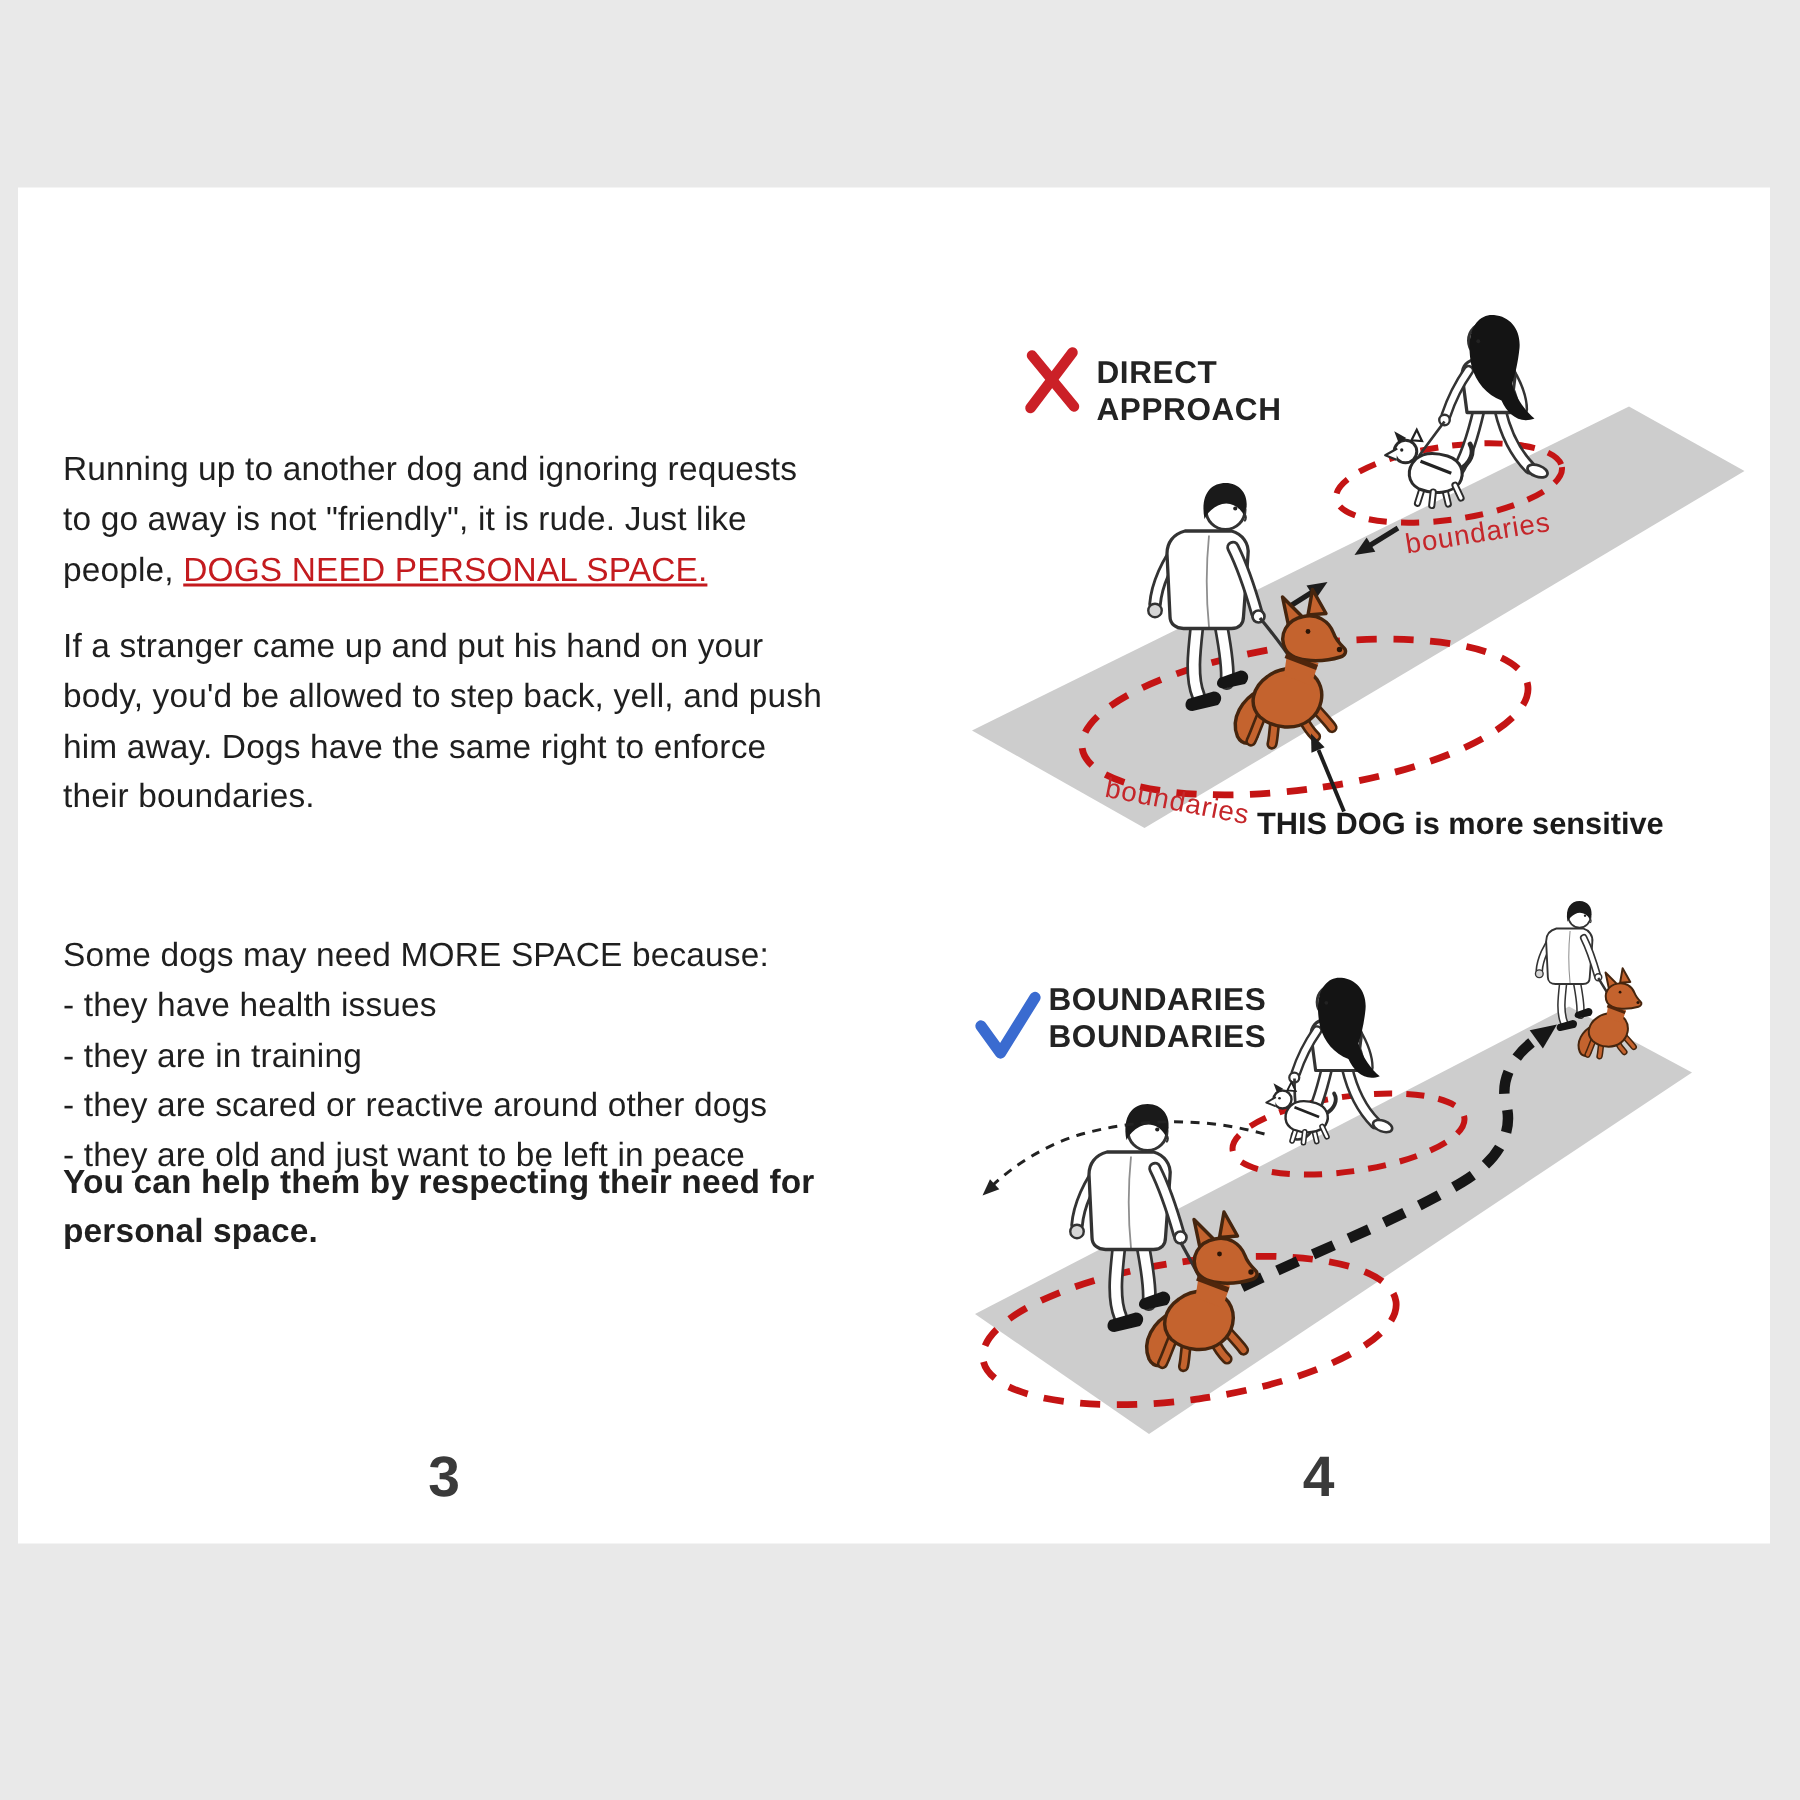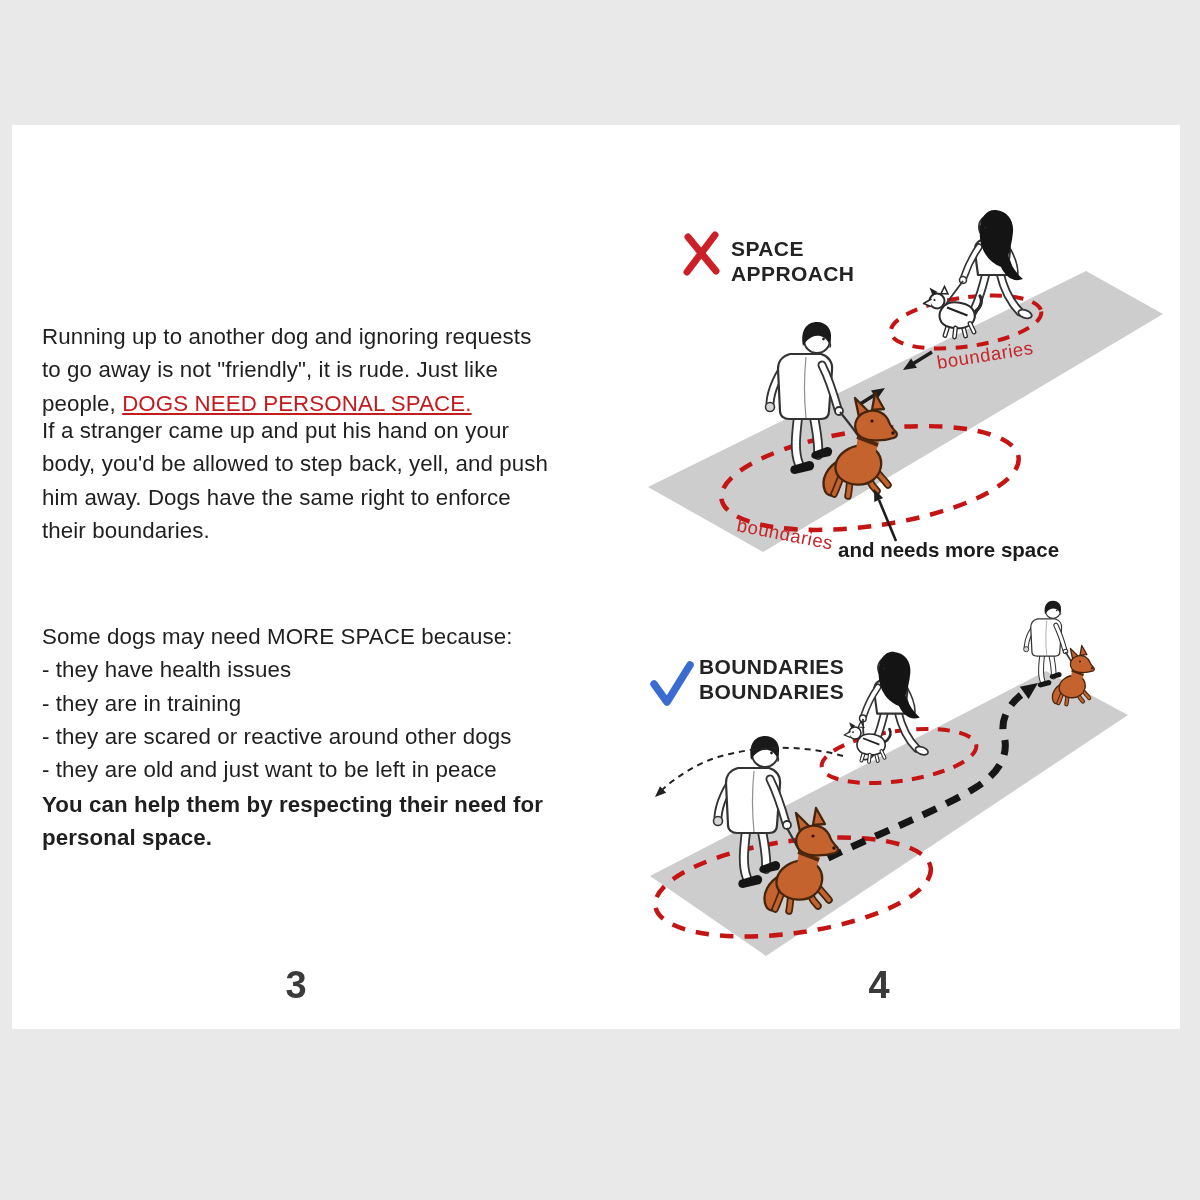--- a/index.html
+++ b/index.html
@@ -129,33 +129,33 @@
       <path d="M931.5 299 L923.5 303.5 L931 306.5" fill="#fff" stroke="#2b2b2b" stroke-width="1.6" stroke-linejoin="round"></path>
       <path d="M932.5 295.5 L929.5 287.5 L937.5 292 Z" fill="#222"></path>
       <path d="M941 293.5 L944.5 286.5 L948 294 Z" fill="#fff" stroke="#222" stroke-width="1.5"></path>
       <circle cx="934.5" cy="300" r="1.1" fill="#222"></circle>
     </g>
   </defs>
 </svg>
 
 <div class="sheet"></div>
 
-<div class="textblock" style="top:320px"><span>Running up to another dog and ignoring requests
+<div class="textblock" style="top:296px"><span>Running up to another dog and ignoring requests
 to go away is not "friendly", it is rude. Just like
 people, </span><span class="hl">DOGS NEED PERSONAL SPACE.</span></div>
 <div class="textblock" style="top:414px">If a stranger came up and put his hand on your
 body, you'd be allowed to step back, yell, and push
 him away. Dogs have the same right to enforce
 their boundaries.</div>
 <div class="textblock" style="top:620px">Some dogs may need MORE SPACE because:
 - they have health issues
 - they are in training
 - they are scared or reactive around other dogs
 - they are old and just want to be left in peace</div>
-<div class="textblock bold" style="top:788px">You can help them by respecting their need for
+<div class="textblock bold" style="top:771px">You can help them by respecting their need for
 personal space.</div>
 <div class="pagenum" style="left:266px">3</div>
 <div class="pagenum" style="left:849px">4</div>
 
 <svg class="illus" style="left:620px;top:180px" width="580" height="420" viewBox="620 180 580 420">
   <polygon points="648,487 1086,271 1163,314 763,552" fill="#cdcdcd"></polygon>
   <ellipse class="redell" cx="966" cy="322" rx="76" ry="24.5" transform="rotate(-8 966 322)" stroke-width="4" stroke-dasharray="12 9.5"></ellipse>
   <ellipse class="redell" cx="870" cy="478" rx="150" ry="48" transform="rotate(-8 870 478)" stroke-width="4.5" stroke-dasharray="13.5 11"></ellipse>
   <g>
     <line x1="932" y1="352" x2="911" y2="365" stroke="#1d1d1d" stroke-width="3.4"></line>
@@ -181,26 +181,26 @@
   </g>
   <g>
     <line x1="896" y1="541" x2="879" y2="500" stroke="#1d1d1d" stroke-width="2.6"></line>
     <polygon points="874,489 883.1,498.1 874.3,501.9" fill="#1d1d1d"></polygon>
   </g>
   <text class="blabel" x="938" y="369" transform="rotate(-9 938 369)">boundaries</text>
   <text class="blabel" x="736" y="531" transform="rotate(11 736 531)">boundaries</text>
 </svg>
 
 <div class="illus-title" style="left:731px;top:236px">
-  <span>SPACE</span>
+  <span>DIRECT</span>
   <span>APPROACH</span>
 </div>
 
 <div class="caption">
-  <span>and needs more space</span>
+  <span>THIS DOG is more sensitive</span>
 </div>
 
 <svg class="illus" style="left:600px;top:580px" width="600" height="420" viewBox="600 580 600 420">
   <polygon points="650,876 1046,671 1128,715 766,956" fill="#cdcdcd"></polygon>
   <ellipse class="redell" cx="899" cy="756" rx="78" ry="25" transform="rotate(-8 899 756)" stroke-width="4" stroke-dasharray="12 9.5"></ellipse>
   <ellipse class="redell" cx="793" cy="887" rx="139" ry="46" transform="rotate(-8 793 887)" stroke-width="4.5" stroke-dasharray="13.5 11"></ellipse>
   <g>
     <path d="M828 858 C880 833 935 812 975 788 C1000 773 1009 754 1004 736 C1000 722 1007 706 1021 695" fill="none" stroke="#161616" stroke-width="7" stroke-dasharray="15 11"></path>
     <polygon points="1038,683 1028.6,699 1019.8,686.8" fill="#161616"></polygon>
   </g>

